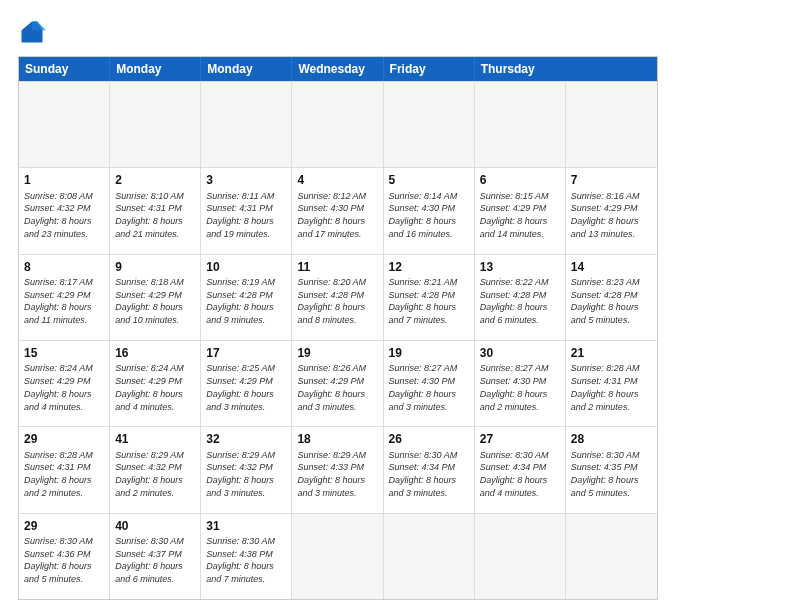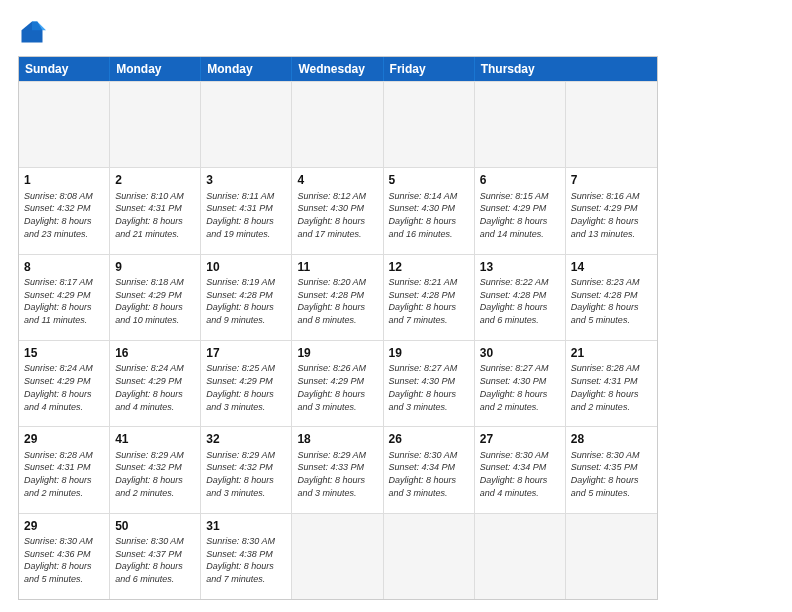--- a/index.html
+++ b/index.html
@@ -268,21 +268,21 @@
         <span class="day-num">28</span>
         <span class="sun-info">Sunrise: 8:30 AM<br>Sunset: 4:35 PM<br>Daylight: 8 hours and 5 minutes.</span>
       </div>
         </div>
         <div class="cal-row">
           <div class="cal-cell">
         <span class="day-num">29</span>
         <span class="sun-info">Sunrise: 8:30 AM<br>Sunset: 4:36 PM<br>Daylight: 8 hours and 5 minutes.</span>
       </div>
           <div class="cal-cell">
-        <span class="day-num">50</span>
+        <span class="day-num">40</span>
         <span class="sun-info">Sunrise: 8:30 AM<br>Sunset: 4:37 PM<br>Daylight: 8 hours and 6 minutes.</span>
       </div>
           <div class="cal-cell">
         <span class="day-num">31</span>
         <span class="sun-info">Sunrise: 8:30 AM<br>Sunset: 4:38 PM<br>Daylight: 8 hours and 7 minutes.</span>
       </div>
           <div class="cal-cell empty"></div>
           <div class="cal-cell empty"></div>
           <div class="cal-cell empty"></div>
           <div class="cal-cell empty"></div>

